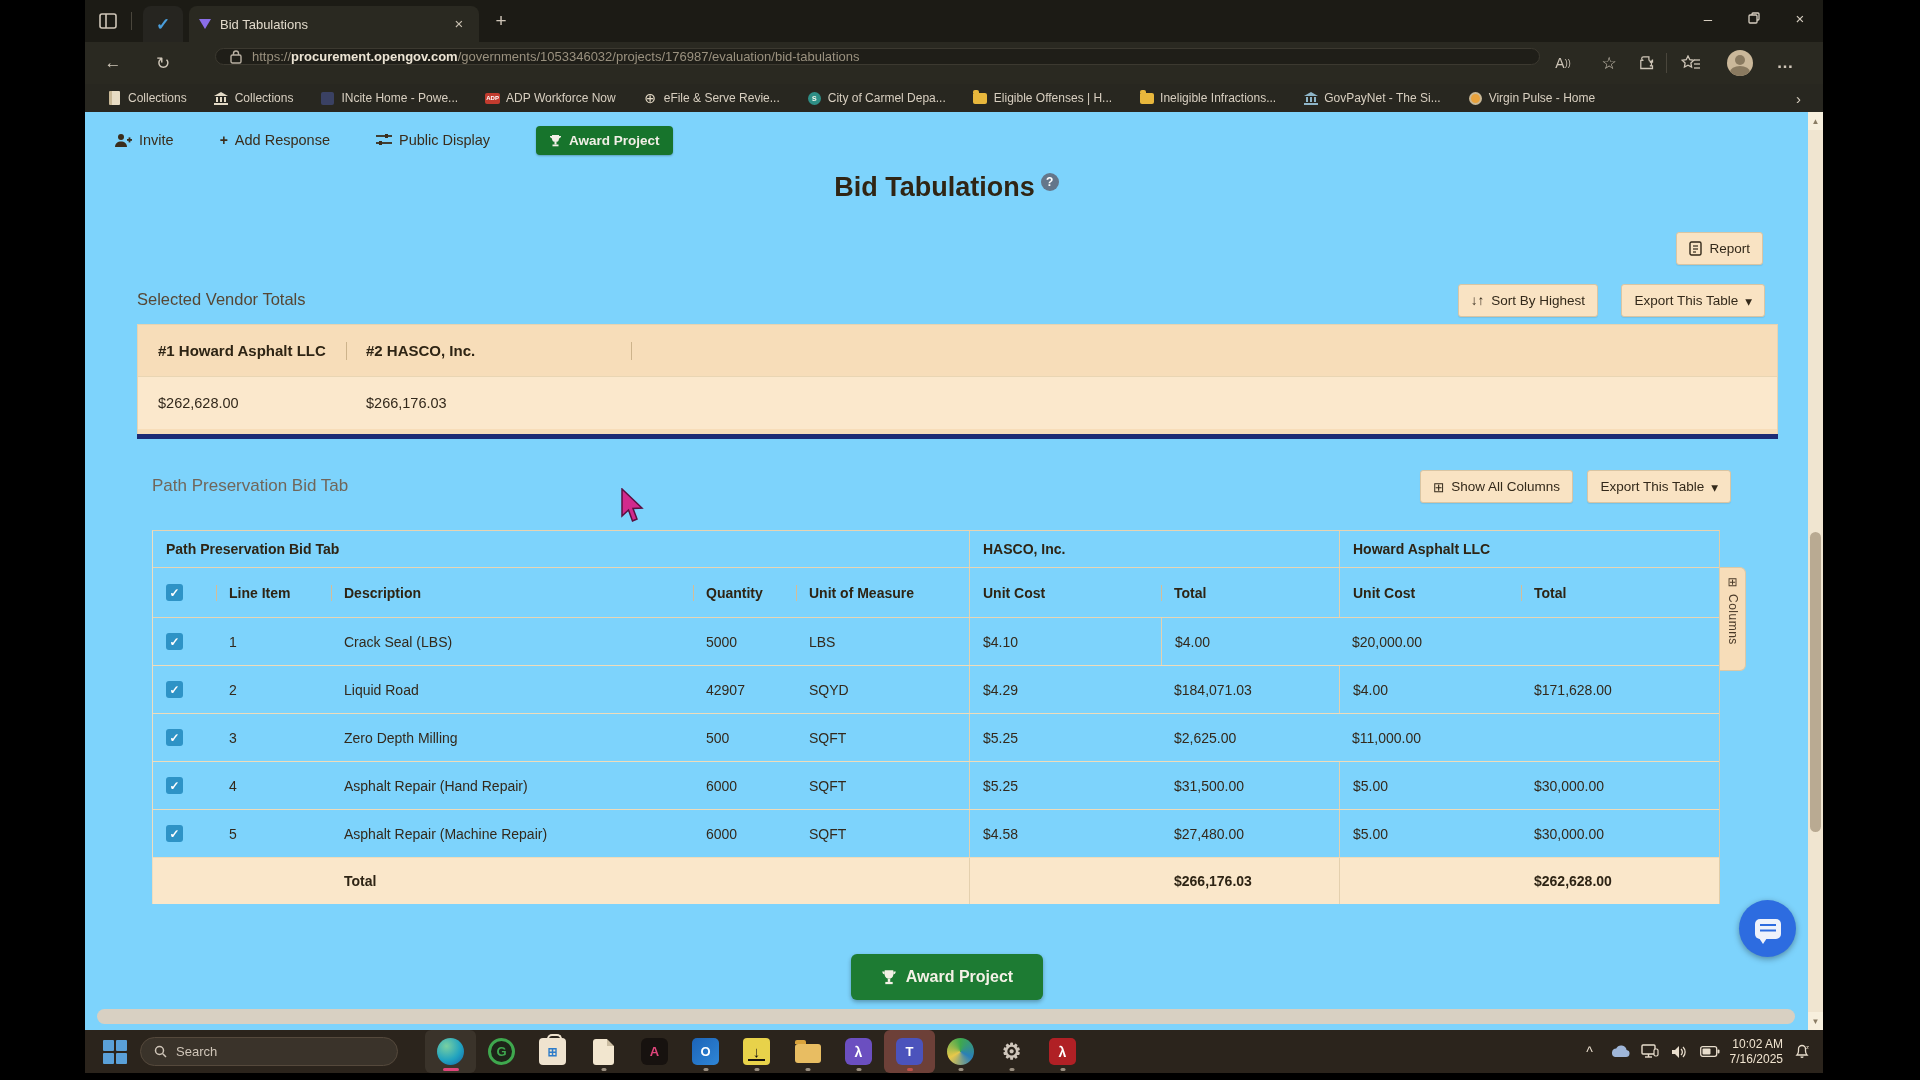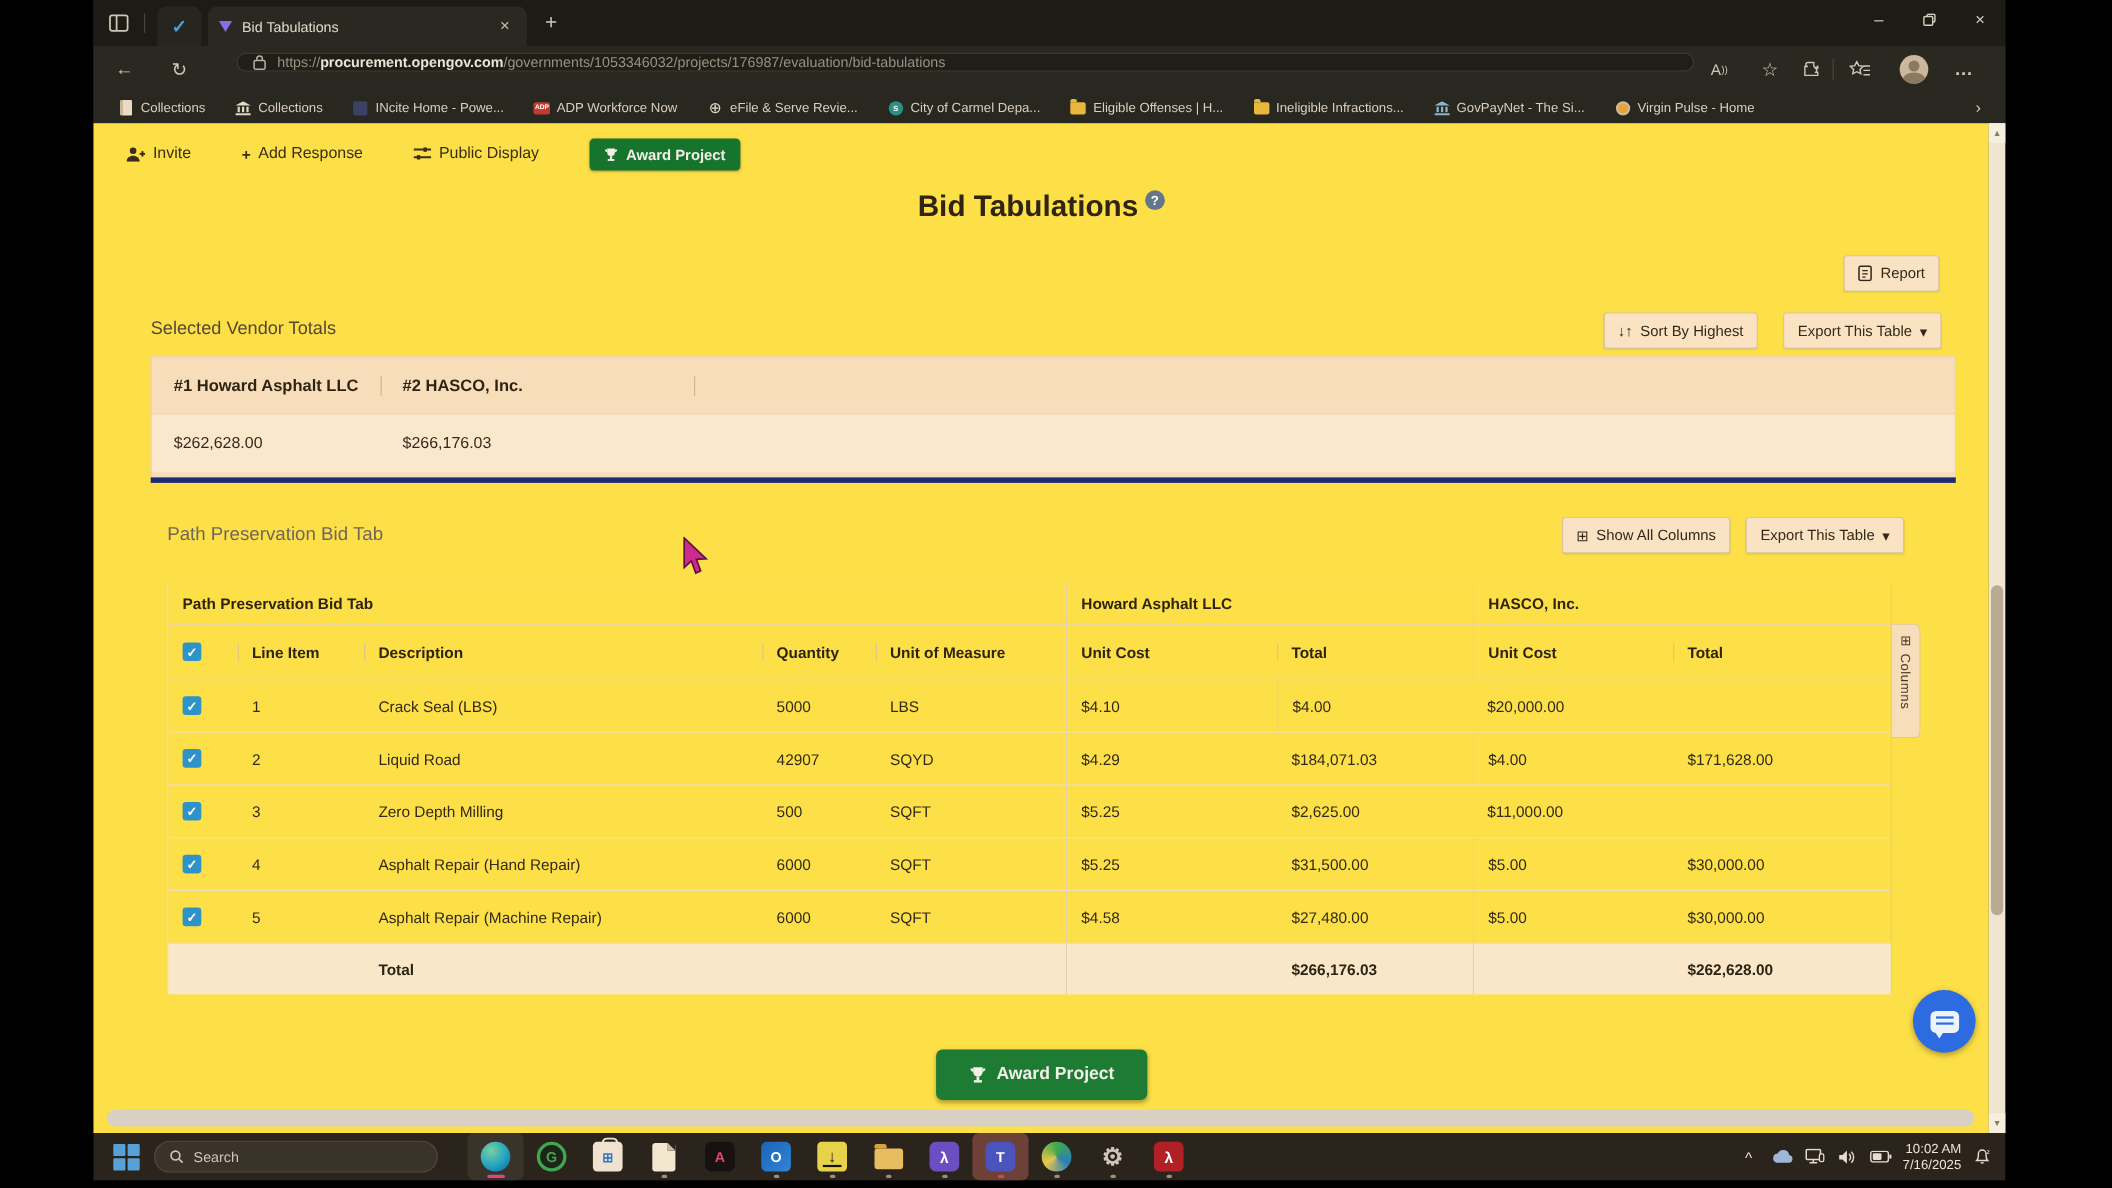--- a/index.html
+++ b/index.html
@@ -53,21 +53,21 @@
            display:flex;align-items:center;justify-content:center;}
   .ico-globe{color:#e4dac6;font-size:14px;line-height:14px;}
   .ico-sp{width:13px;height:13px;border-radius:50%;background:#2e8f86;color:#eaf4e8;font-size:9px;font-weight:bold;
           display:flex;align-items:center;justify-content:center;}
   .ico-folder{width:14px;height:11px;background:#e8b73c;border-radius:1px 2px 2px 2px;position:relative;}
   .ico-folder::before{content:"";position:absolute;left:0;top:-3px;width:6px;height:3px;background:#e8b73c;border-radius:2px 2px 0 0;}
   .ico-vp{width:13px;height:13px;border-radius:50%;background:#e8a23c;border:2px solid #c9b896;}
   .bm-chevron{margin-left:auto;color:#d8cfc0;font-size:15px;}
 
   
-  .page{position:absolute;left:0;top:112px;width:1723px;height:918px;background:#fde047;overflow:hidden;}
+  .page{position:absolute;left:0;top:112px;width:1723px;height:918px;background:#7dd3fc;overflow:hidden;}
 
   .page-toolbar{position:absolute;left:30px;top:10px;height:36px;display:flex;align-items:center;gap:46px;
                 font-size:14.5px;color:#3a2d1c;}
   .ptool-item{display:flex;align-items:center;gap:7px;}
   .ptool-ico{font-weight:bold;font-size:14px;}
   .btn-award-sm{background:#17742c;color:#f2efe6;border-radius:4px;padding:7px 13px;display:flex;align-items:center;
                 gap:7px;font-size:13.5px;font-weight:bold;box-shadow:0 1px 2px rgba(0,0,0,.25);}
 
   .page-title{position:absolute;left:0;top:60px;width:100%;text-align:center;font-size:27px;font-weight:600;
               color:#302514;}
@@ -427,22 +427,22 @@
         </div>
         <div class="btn-light btn-export2">
           <span>Export This Table</span>
           <span>▾</span>
         </div>
       </div>
 
       <div class="bidtable">
         <div class="grow ghead">
           <div class="cell">Path Preservation Bid Tab</div>
+          <div class="cell gline">HASCO, Inc.</div>
           <div class="cell gline">Howard Asphalt LLC</div>
-          <div class="cell gline">HASCO, Inc.</div>
         </div>
         <div class="grow colhdr">
           <div class="cb-cell">
               <span class="cb">✓</span>
             </div>
           <div class="cell tick">Line Item</div>
           <div class="cell tick">Description</div>
           <div class="cell tick">Quantity</div>
           <div class="cell tick">Unit of Measure</div>
           <div class="cell gline">Unit Cost</div>

